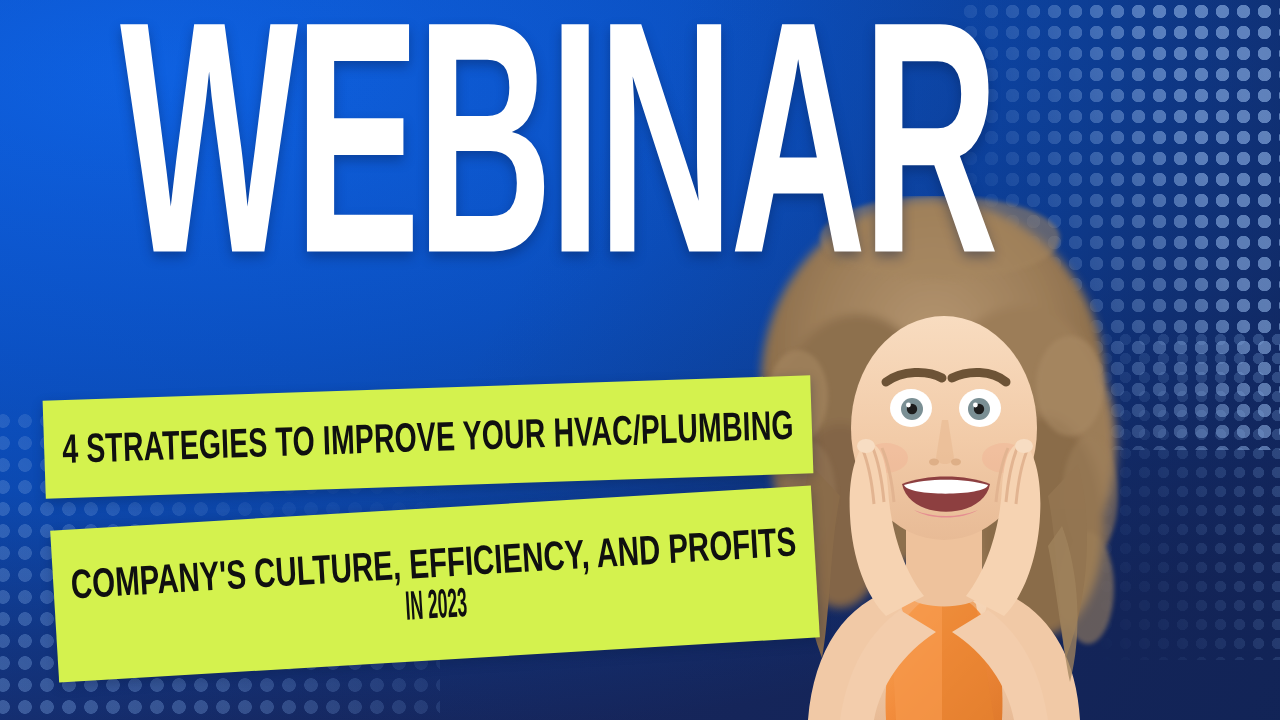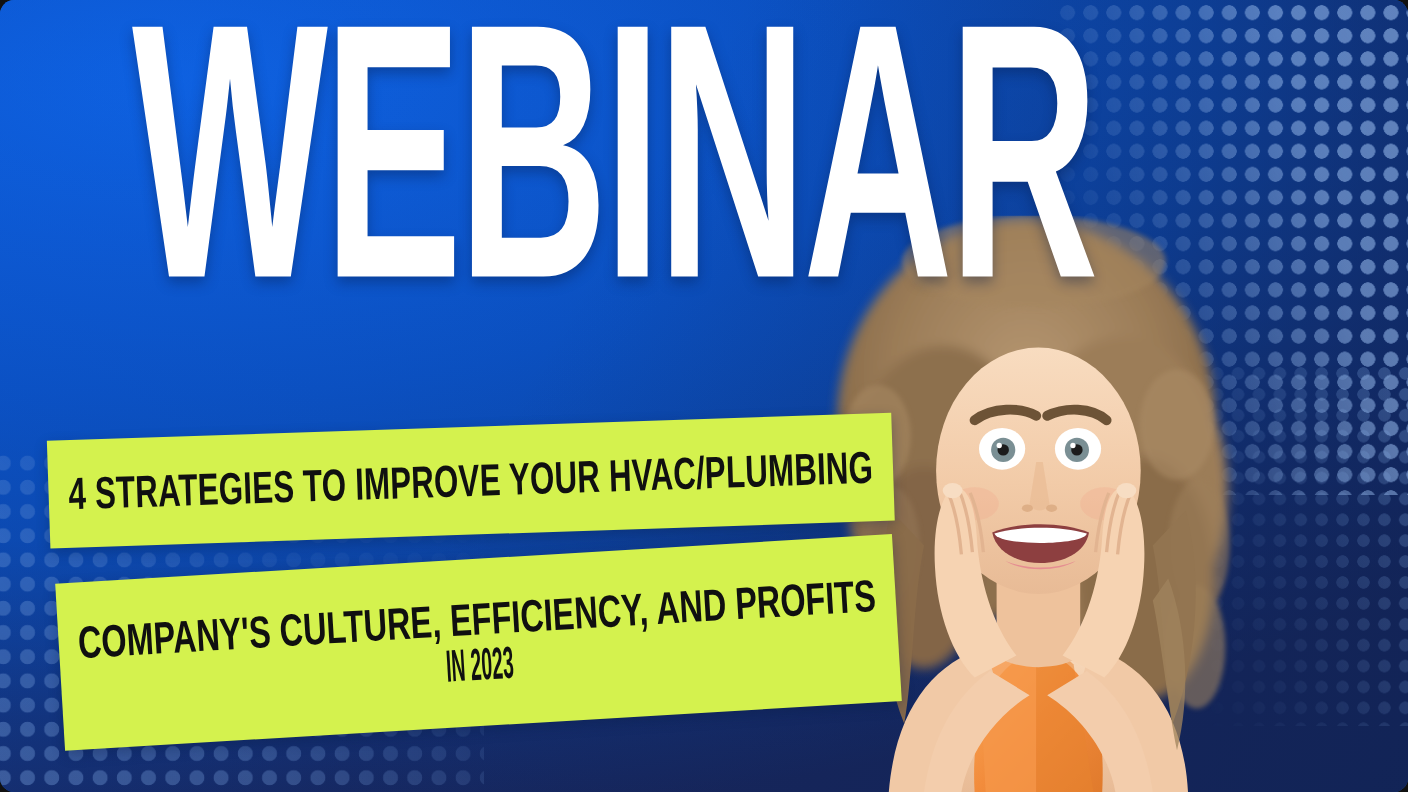--- a/index.html
+++ b/index.html
@@ -2,21 +2,20 @@
 <html><head>
 <meta charset="utf-8">
 <style>
   html,body{margin:0;padding:0;background:#111;}
   #stage{
     position:relative;
     width:1280px;height:720px;
     overflow:hidden;
     font-family:"Liberation Sans", sans-serif;
     background:#0f52b5;
-    border-radius:13px;
   }
 
   
   .bg-base{
     position:absolute;inset:0;
     background:
       radial-gradient(120% 95% at 12% 10%, #0f63e2 0%, #0d58cf 22%, #0b4fbe 42%, #0c46a8 62%, #132f72 85%, #17265c 100%);
   }
   .bg-vignette{
     position:absolute;inset:0;

